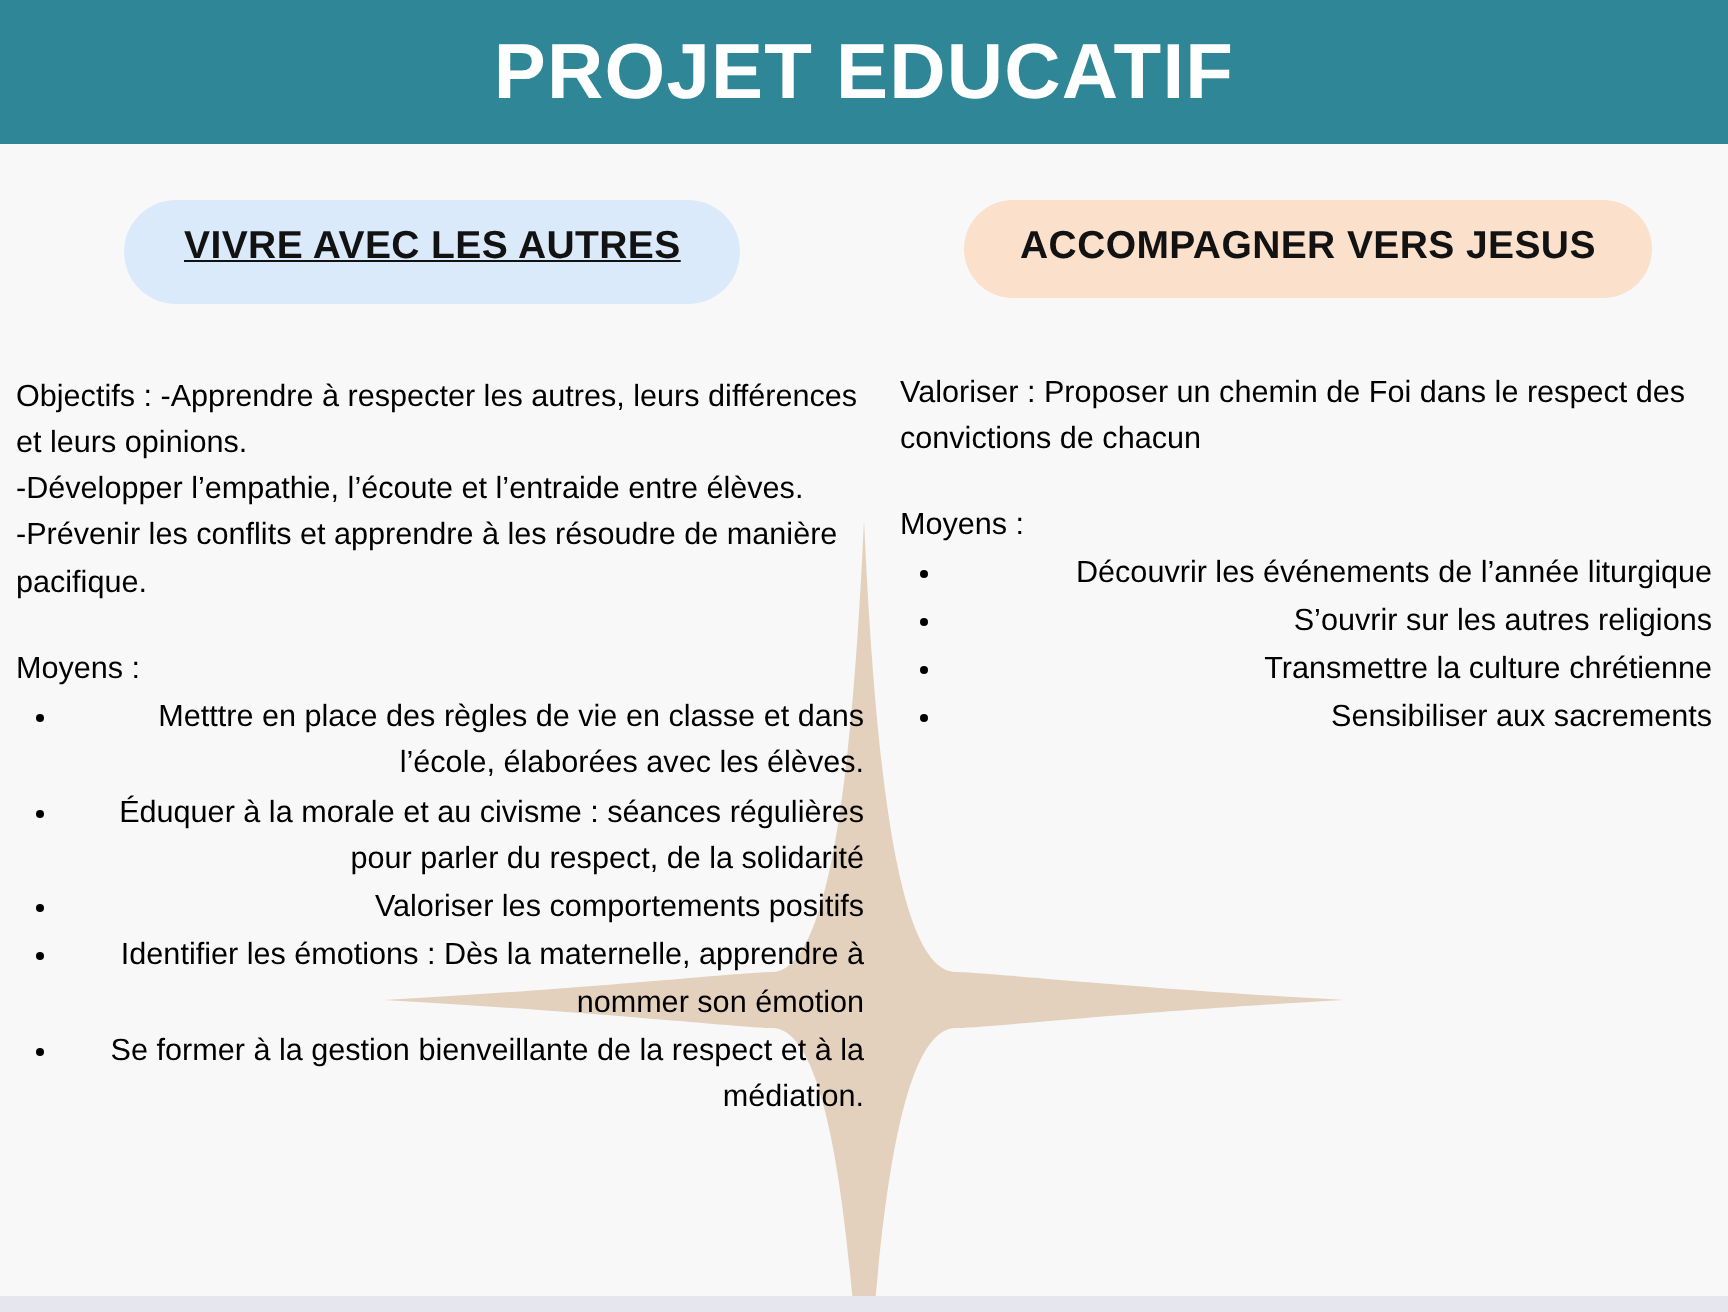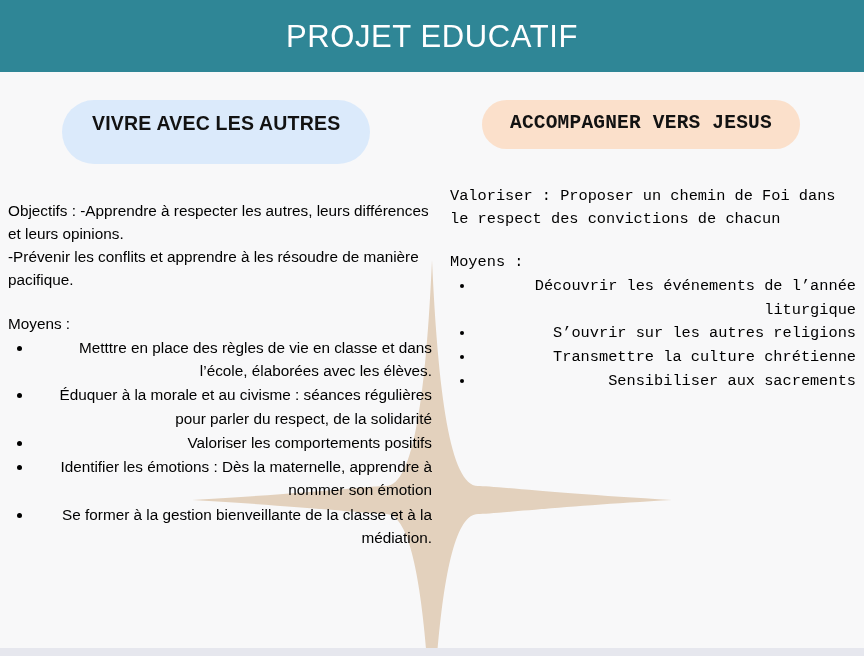--- a/index.html
+++ b/index.html
@@ -30,22 +30,22 @@
     top: 0;
     width: 864px;
     height: 72px;
     background: #2f8696;
     display: flex;
     align-items: center;
     justify-content: center;
   }
   .banner-title {
     color: #ffffff;
-    font-size: 31px;
-    font-weight: normal;
+    font-size: 39px;
+    font-weight: bold;
     letter-spacing: 0.6px;
     line-height: 1;
     white-space: nowrap;
   }
 
   
   .sparkle {
     position: absolute;
     left: 192px;
     top: 260px;
@@ -54,36 +54,37 @@
     pointer-events: none;
     z-index: 0;
   }
 
   
   .col {
     position: absolute;
     z-index: 2;
   }
   .col-left  { left: 8px;   top: 100px; width: 424px; }
-  .col-right { left: 450px; top: 100px; width: 406px; font-family: Liberation Mono, monospace; }
+  .col-right { left: 450px; top: 100px; width: 406px; }
 
   .pill {
     display: inline-block;
     border-radius: 999px;
     font-size: 19.5px;
     font-weight: bold;
     color: #121212;
     letter-spacing: 0.2px;
     white-space: nowrap;
     line-height: 1;
   }
   .pill-blue {
     background: #dbeafb;
-    padding: 14px 30px 30px 30px;
+    padding: 14px 30px 18px 30px;
     margin-left: 54px;
+    text-decoration: underline;
   }
   .pill-peach {
     background: #fbe0cb;
     padding: 14px 28px 15px 28px;
     margin-left: 32px;
   }
 
   .body-text {
     font-size: 15.3px;
     color: #000000;
@@ -139,32 +140,33 @@
              C180 254 108 246 0 240
              C108 234 180 226 194 226
              C222 226 234 132 240 0 Z" fill="#e3d1bd"></path>
   </svg>
 
   <div class="col col-left">
     <div class="pill pill-blue">VIVRE AVEC LES AUTRES</div>
 
     <div class="body-text">
       <p class="para">Objectifs : -Apprendre à respecter les autres, leurs différences et leurs opinions.</p>
+      <p class="para">-Développer l’empathie, l’écoute et l’entraide entre élèves.</p>
       <p class="para">-Prévenir les conflits et apprendre à les résoudre de manière pacifique.</p>
 
       <div class="gap-block"></div>
 
       <p class="para">Moyens :</p>
 
       <ul class="bullets">
         <li>Metttre en place des règles de vie en classe et dans l’école, élaborées avec les élèves.</li>
         <li>Éduquer à la morale et au civisme : séances régulières pour parler du respect, de la solidarité</li>
         <li>Valoriser les comportements positifs</li>
         <li>Identifier les émotions : Dès la maternelle, apprendre à nommer son émotion</li>
-        <li>Se former à la gestion bienveillante de la classe et à la médiation.</li>
+        <li>Se former à la gestion bienveillante de la respect et à la médiation.</li>
       </ul>
     </div>
   </div>
 
   <div class="col col-right">
     <div class="pill pill-peach">ACCOMPAGNER VERS JESUS</div>
 
     <div class="body-text">
       <p class="para">Valoriser : Proposer un chemin de Foi dans le respect des convictions de chacun</p>
 

